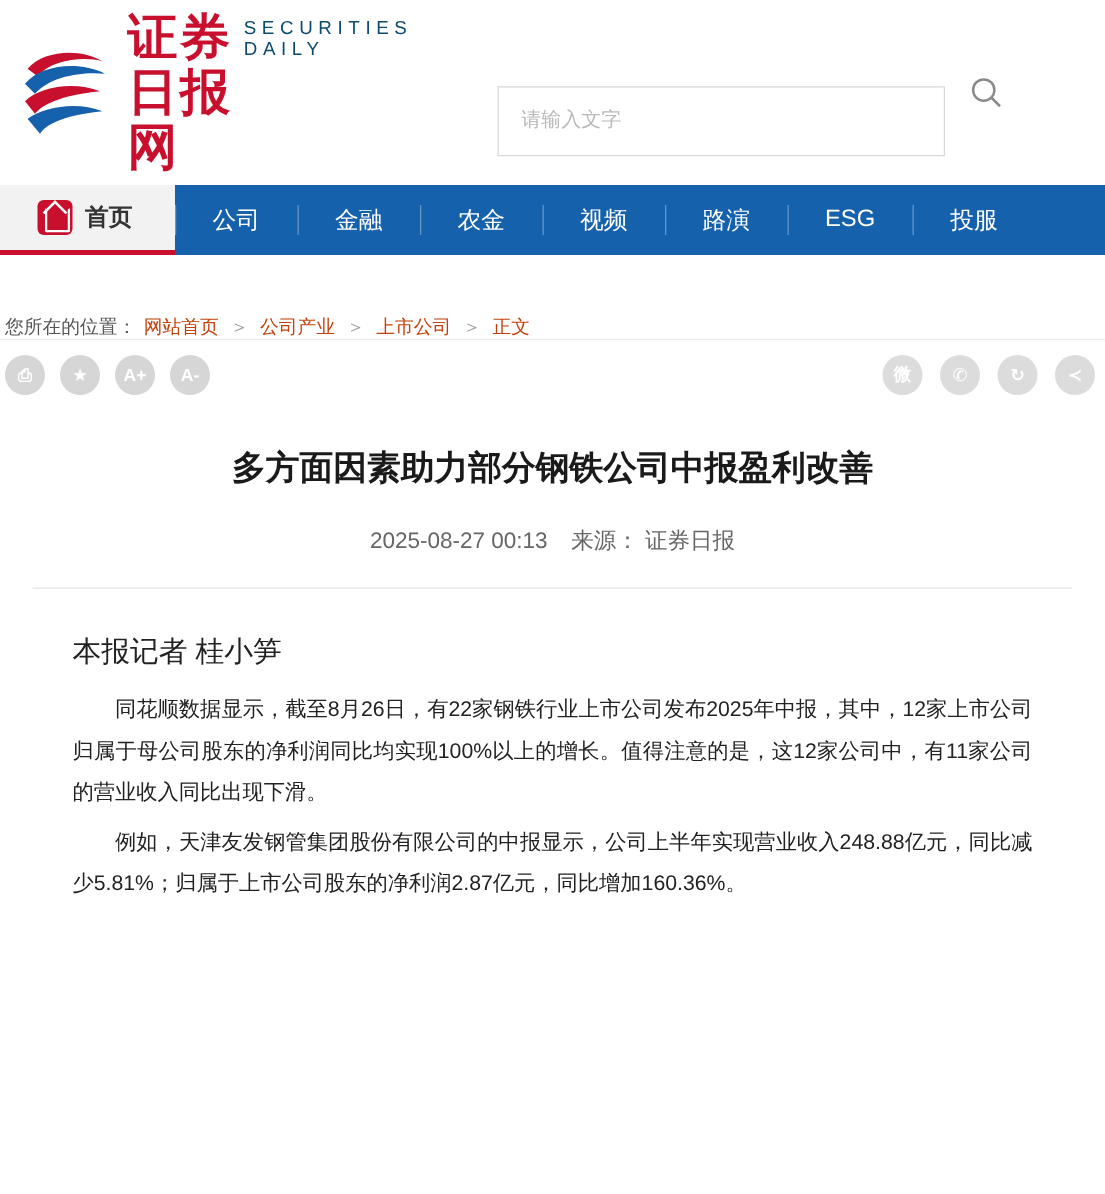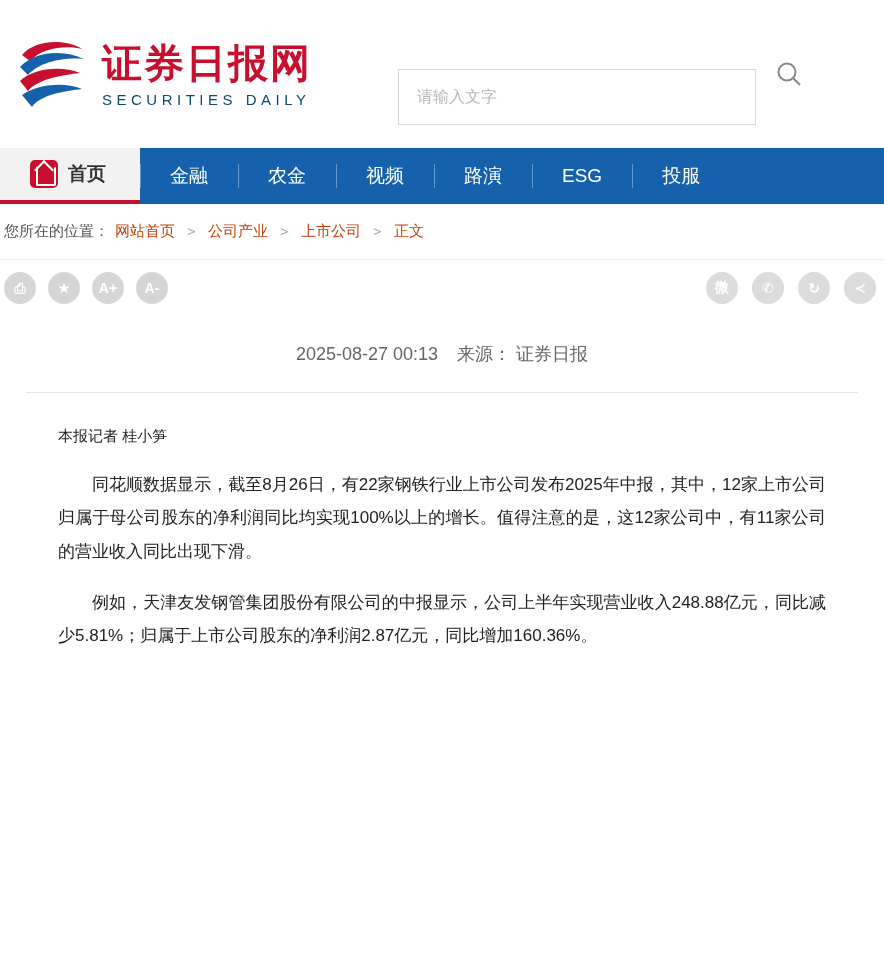--- a/index.html
+++ b/index.html
@@ -33,21 +33,21 @@
   }
   .logo-mark {
     width: 78px;
     height: 78px;
     position: relative;
     flex: 0 0 78px;
     margin-right: 10px;
   }
   .logo-text {
     display: flex;
-    flex-direction: column;
+    flex-direction: row;
   }
   .logo-cn {
     font-family: "DejaVu Serif", "Liberation Serif", serif;
     font-size: 40px;
     font-weight: bold;
     color: #c8102e;
     letter-spacing: 2px;
     line-height: 1.1;
   }
   .logo-en {
@@ -153,23 +153,23 @@
     position: absolute;
     left: 7px; top: 3px;
     width: 12px; height: 12px;
     border-left: 2px solid #fff;
     border-top: 2px solid #fff;
     transform: rotate(45deg);
   }
 
   
   .crumb {
-    height: 56px;
-    display: flex;
-    align-items: center;
+    height: 68px;
+    display: flex;
+    align-items: flex-end;
     font-size: 15px;
     color: #555;
     padding-left: 4px;
     border-bottom: 1px solid #ececec;
   }
   .crumb .label { color: #555; margin-right: 6px; }
   .crumb a {
     color: #c2410c;
     text-decoration: none;
     cursor: pointer;
@@ -228,25 +228,25 @@
     border-top: 1px solid #e6e6e6;
   }
   .body {
     padding: 0 32px;
     font-size: 17px;
     line-height: 1.95;
     color: #222;
   }
   .byline {
     margin: 28px 0 0;
-    font-size: 15px;
+    font-size: 23px;
     color: #222;
   }
   .body p {
-    margin: 18px 0 0;
+    margin: 7px 0 0;
     text-indent: 2em;
     text-align: justify;
   }
 </style>
 </head>
 <body>
 
 <div class="header">
   <div class="logo-wrap">
     <div class="logo-mark">
@@ -275,20 +275,23 @@
     </button>
   </div>
 </div>
 
 <div class="nav">
   <div class="nav-item active">
     <span class="home-icon"></span>
     <span>首页</span>
   </div>
   <div class="nav-item">
+      <span>公司</span>
+    </div>
+  <div class="nav-item">
       <span>金融</span>
     </div>
   <div class="nav-item">
       <span>农金</span>
     </div>
   <div class="nav-item">
       <span>视频</span>
     </div>
   <div class="nav-item">
       <span>路演</span>
@@ -337,20 +340,21 @@
     <div class="tool">
         <span>↻</span>
       </div>
     <div class="tool">
         <span>≺</span>
       </div>
   </div>
 </div>
 
 <div class="article">
+  <h1 class="title">多方面因素助力部分钢铁公司中报盈利改善</h1>
   <div class="meta">
     <span>2025-08-27 00:13</span>
     <span style="margin-left:14px;">来源：</span>
     <span>证券日报</span>
   </div>
   <div class="divider"></div>
   <div class="body">
     <div class="byline">本报记者 桂小笋</div>
     <p>同花顺数据显示，截至8月26日，有22家钢铁行业上市公司发布2025年中报，其中，12家上市公司归属于母公司股东的净利润同比均实现100%以上的增长。值得注意的是，这12家公司中，有11家公司的营业收入同比出现下滑。</p>
     <p>例如，天津友发钢管集团股份有限公司的中报显示，公司上半年实现营业收入248.88亿元，同比减少5.81%；归属于上市公司股东的净利润2.87亿元，同比增加160.36%。</p>

